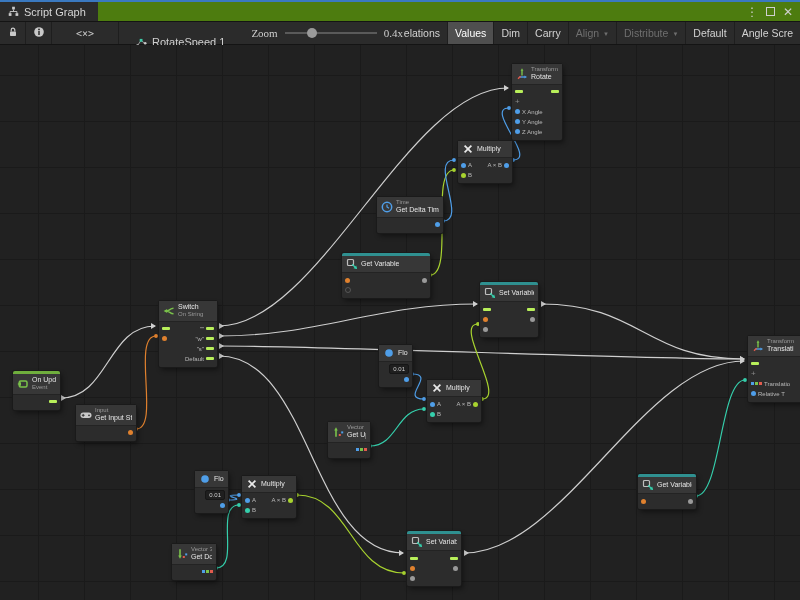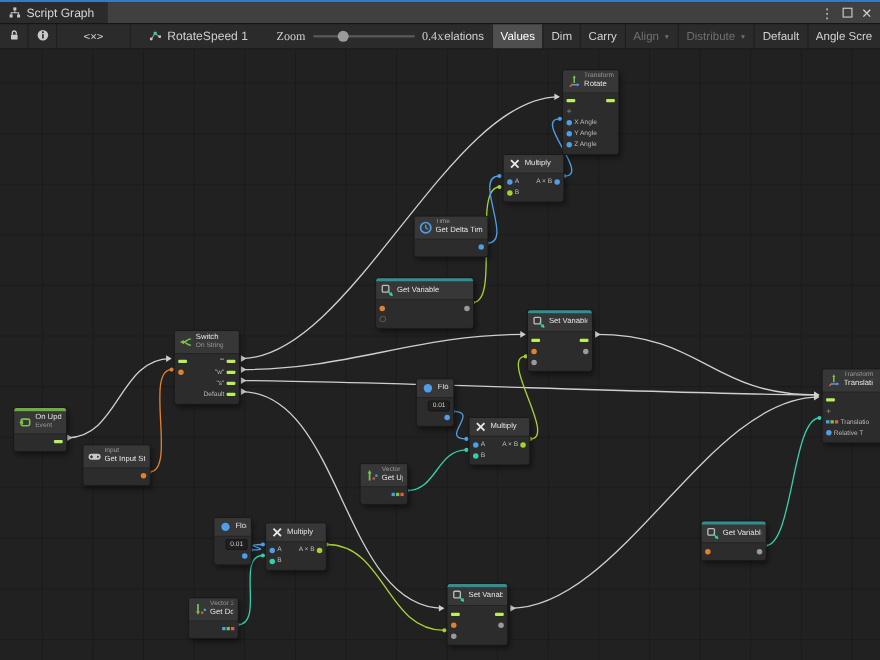--- a/index.html
+++ b/index.html
@@ -1,33 +1,33 @@
 <!DOCTYPE html>
 <html><head>
 <meta charset="utf-8">
 <style>
   html,body{margin:0;padding:0;background:#111;}
   .app{position:relative;width:800px;height:600px;overflow:hidden;background:#212121;
        font-family:"Liberation Sans",sans-serif;display:flex;flex-direction:column;}
   .topline{height:2px;background:#3a79c0;flex:0 0 auto;}
   
-  .tabbar{height:19px;background:#404040;display:flex;align-items:stretch;flex:0 0 auto;}
+  .tabbar{height:19px;background:#4d7c0f;display:flex;align-items:stretch;flex:0 0 auto;}
   .tab{display:flex;align-items:center;gap:5px;padding:0 12px 0 8px;background:#2b2b2b;
        color:#d6d6d6;font-size:11px;}
   .ticon{display:flex;align-items:center;}
   .wincontrols{margin-left:auto;display:flex;align-items:center;gap:8px;color:#cfcfcf;
        font-size:12px;padding-right:7px;}
   .maxbox{width:7px;height:7px;border:1px solid #cfcfcf;display:inline-block;}
   .wc{cursor:default;}
   
   .toolbar{height:22px;background:#2b2b2b;border-top:1px solid #141414;border-bottom:1px solid #141414;
        display:flex;align-items:stretch;font-size:11px;color:#cfcfcf;flex:0 0 auto;}
   .tbtn{display:flex;align-items:center;justify-content:center;border-right:1px solid #1e1e1e;flex:0 0 auto;}
   .tb-lock{width:25px;} .tb-info{width:25px;} .tb-code{width:66px;font-family:"DejaVu Sans Mono",monospace;font-size:10px;color:#c9c9c9;}
-  .graphref{display:flex;align-items:center;gap:5px;padding:0 10px 0 16px;flex:0 0 auto;}
+  .graphref{display:flex;gap:5px;padding:14px 10px 0 16px;flex:0 0 auto;}
   .zoomctl{display:flex;align-items:center;gap:7px;padding-left:16px;flex:0 0 auto;font-family:Liberation Serif, serif;}
   .ztrack{width:92px;height:2px;background:#5a5a5a;position:relative;}
   .zhandle{position:absolute;left:24%;top:-4px;width:10px;height:10px;border-radius:50%;background:#9a9a9a;}
   .viewbtns{margin-left:auto;display:flex;align-items:stretch;overflow:hidden;flex:1 1 auto;justify-content:flex-end;min-width:0;}
   .vbtn{display:flex;align-items:center;gap:4px;padding:0 7px;border-left:1px solid #1e1e1e;
         white-space:nowrap;font-size:10.5px;color:#d2d2d2;flex:0 0 auto;}
   .vbtn.active{background:#4f4f4f;color:#ffffff;text-align:center;}
   .vbtn.disabled{color:#6f6f6f;}
   .caret{font-size:6px;position:relative;top:1px;}
   

